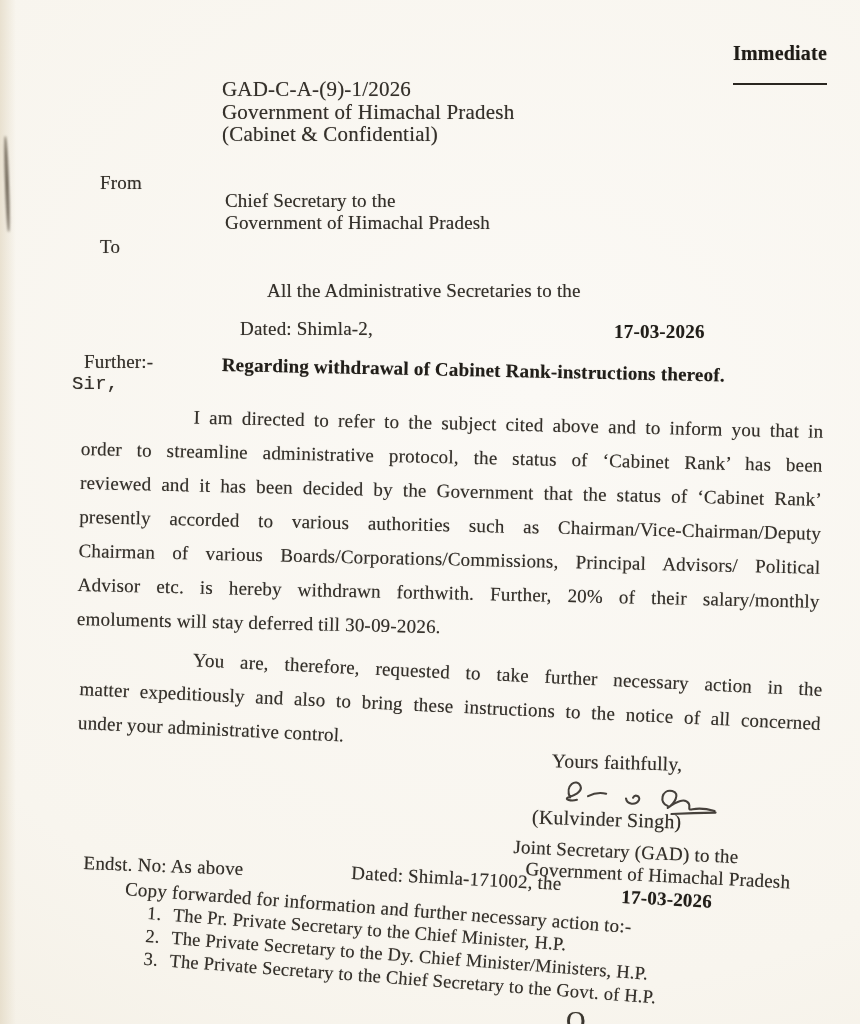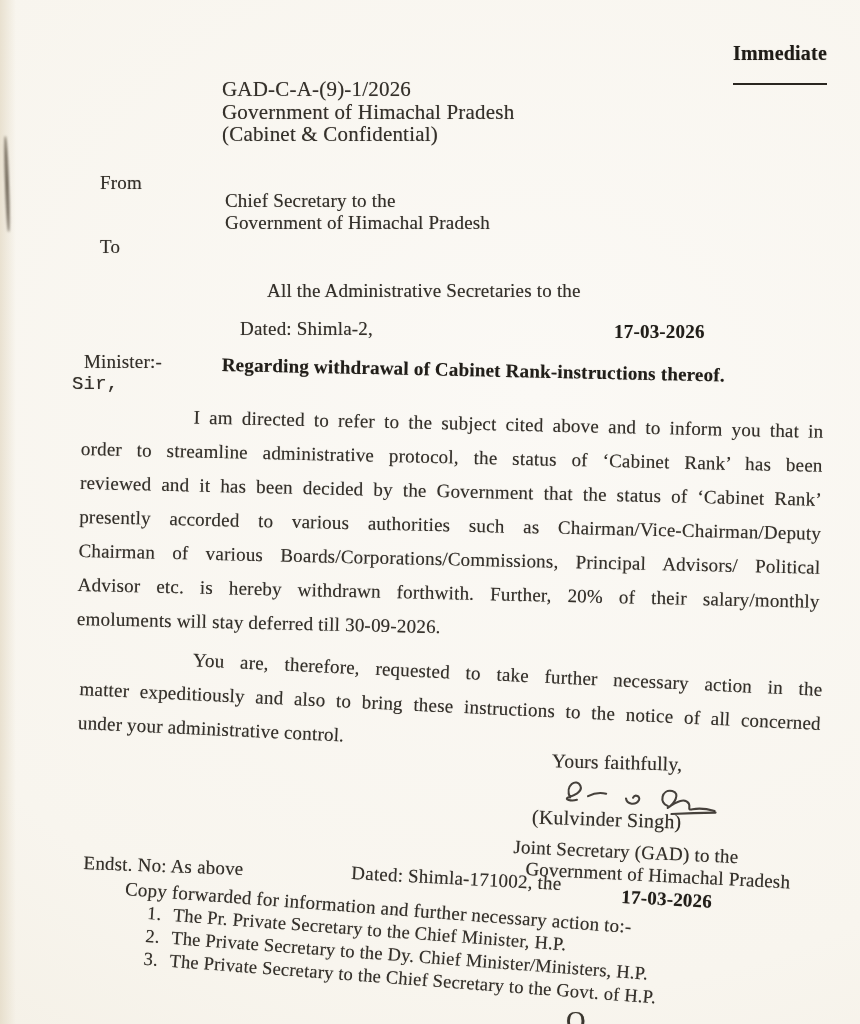--- a/index.html
+++ b/index.html
@@ -86,21 +86,21 @@
   </div>
 
   <div class="abs fs el-to-label">To</div>
   <div class="abs fs el-to-lines">
     <div>All the Administrative Secretaries to the</div>
   </div>
 
   <div class="abs fs el-dated">Dated: Shimla-2,</div>
   <div class="abs fs b el-date1">17-03-2026</div>
 
-  <div class="abs fs el-subject-label">Minister:-</div>
+  <div class="abs fs el-subject-label">Further:-</div>
   <div class="abs fs b el-subject">Regarding withdrawal of Cabinet Rank-instructions thereof.</div>
   <div class="abs fs el-sir">Sir,</div>
 
   <div class="abs para el-para1">
     <div class="pline first">I am directed to refer to the subject cited above and to inform you that in</div>
     <div class="pline">order to streamline administrative protocol, the status of ‘Cabinet Rank’ has been</div>
     <div class="pline">reviewed and it has been decided by the Government that the status of ‘Cabinet Rank’</div>
     <div class="pline">presently accorded to various authorities such as Chairman/Vice-Chairman/Deputy</div>
     <div class="pline">Chairman of various Boards/Corporations/Commissions, Principal Advisors/ Political</div>
     <div class="pline">Advisor etc. is hereby withdrawn forthwith. Further, 20% of their salary/monthly</div>

